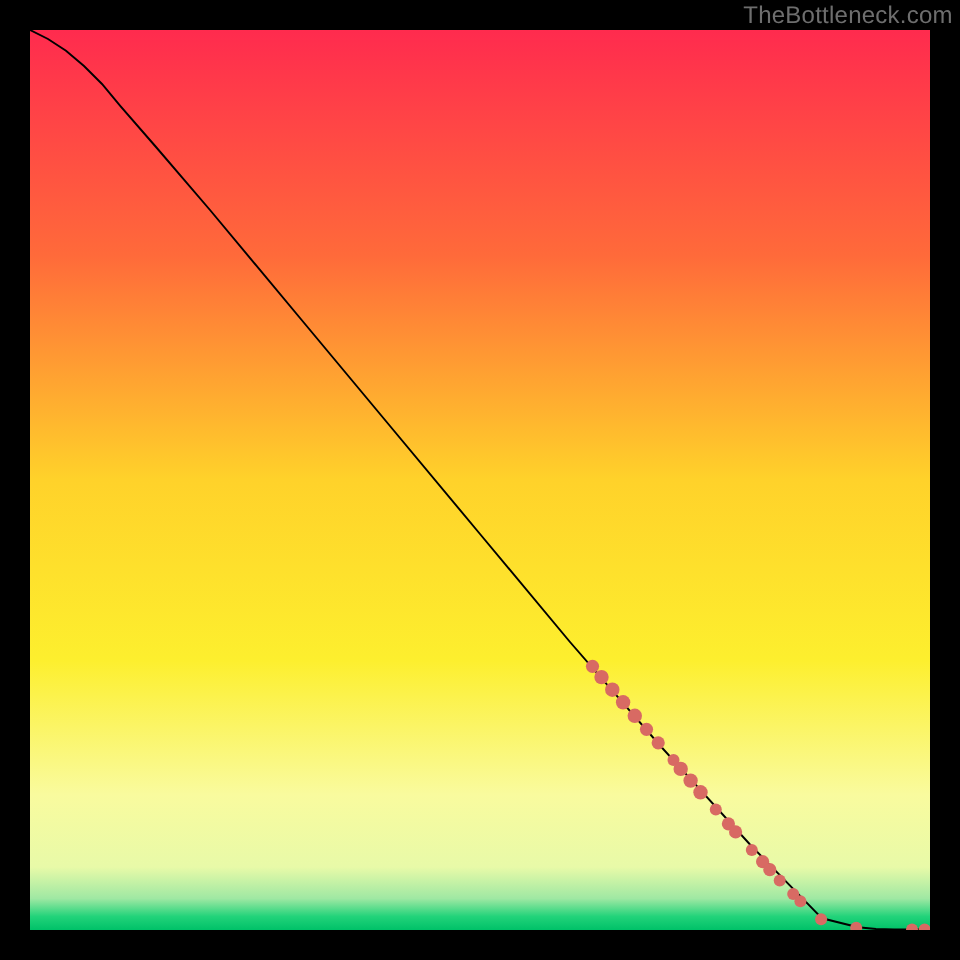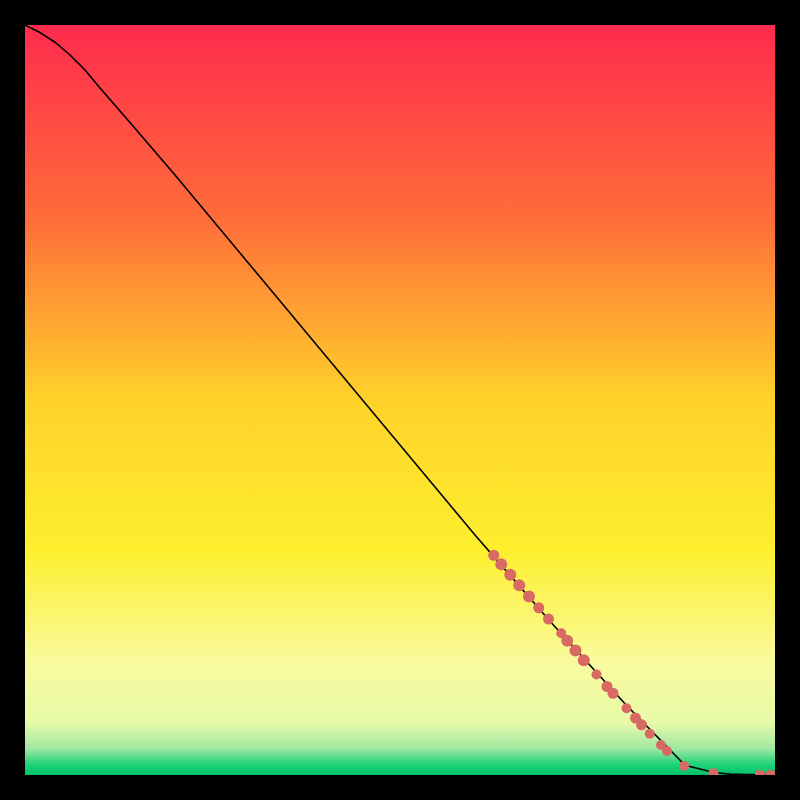--- a/index.html
+++ b/index.html
@@ -31,20 +31,21 @@
     color: #6e6e6e;
     font-size: 20px;
     font-weight: 500;
     letter-spacing: 0.2px;
   }
 </style>
 </head>
 <body>
 
 <div class="stage">
+  <div class="attrib">TheBottleneck.com</div>
   <svg class="plot" viewBox="0 0 750 750" preserveAspectRatio="none">
     <defs>
       <linearGradient id="bg-grad" x1="0" y1="0" x2="0" y2="1">
           <stop offset="0%" stop-color="#ff2b4e"></stop>
           <stop offset="25%" stop-color="#ff6a3a"></stop>
           <stop offset="50%" stop-color="#ffd22a"></stop>
           <stop offset="70%" stop-color="#fdef2e"></stop>
           <stop offset="85%" stop-color="#f9fb9e"></stop>
           <stop offset="93%" stop-color="#e8faa8"></stop>
           <stop offset="96.5%" stop-color="#9fe8a3"></stop>

